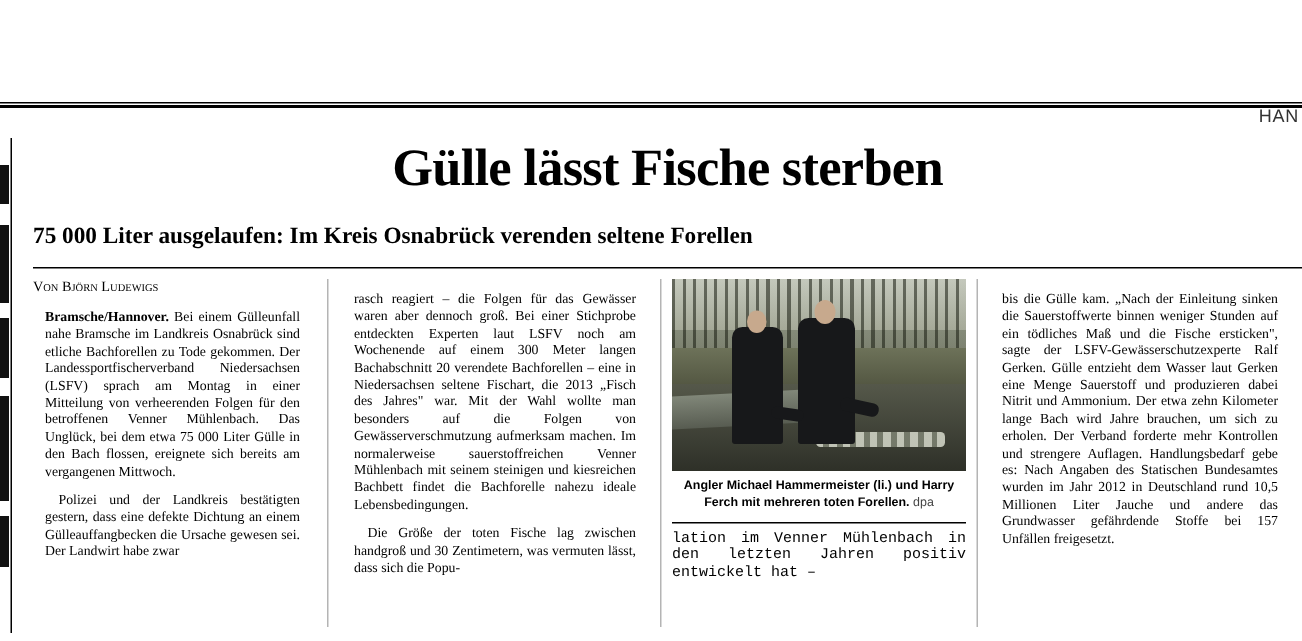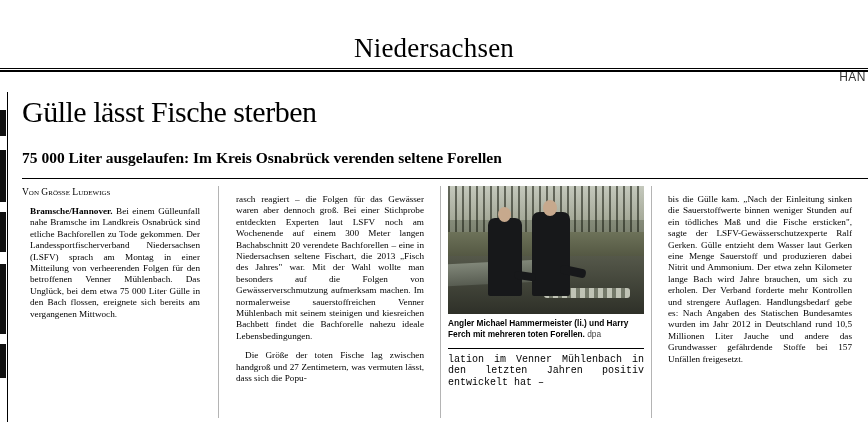--- a/index.html
+++ b/index.html
@@ -89,23 +89,24 @@
     width: 6px;
     background: #111;
   }
 
   
   .headline {
     position: absolute;
     left: 22px;
     top: 86px;
     width: 846px;
-    font-family: "Liberation Serif", serif;
-    font-weight: normal;
-    font-size: 30px;
+    text-align: center;
+    font-family: "Liberation Serif", serif;
+    font-weight: bold;
+    font-size: 35px;
     line-height: 52px;
     letter-spacing: -0.5px;
   }
   .subhead {
     position: absolute;
     left: 22px;
     top: 148px;
     width: 846px;
     text-align: left;
     font-family: "Liberation Serif", serif;
@@ -246,21 +247,21 @@
 
   .caption {
     position: absolute;
     left: 448px;
     top: 318px;
     width: 196px;
     font-family: "Liberation Sans", sans-serif;
     font-size: 8.3px;
     line-height: 10.6px;
     font-weight: bold;
-    text-align: left;
+    text-align: center;
   }
   .caption .credit {
     font-weight: normal;
     color: #444;
   }
   .caption-rule {
     position: absolute;
     left: 448px;
     top: 348px;
     width: 196px;
@@ -278,21 +279,20 @@
     font-family: Liberation Mono, monospace;
   }
   .col3-bottom p { margin: 0; text-indent: 0; }
 </style>
 </head>
 <body>
 
 <div class="page">
 
   <div class="masthead">
-    <div class="masthead-title">Niedersachsen</div>
     <div class="masthead-right">HAN</div>
   </div>
   <div class="rule-top"></div>
   <div class="rule-top2"></div>
 
   <div class="edge-strip">
     <div class="edge-line"></div>
     <div class="edge-block" style="top:18px;height:26px;"></div>
     <div class="edge-block" style="top:58px;height:52px;"></div>
     <div class="edge-block" style="top:120px;height:40px;"></div>
@@ -303,28 +303,29 @@
   <div class="headline">Gülle lässt Fische sterben</div>
   <div class="subhead">75 000 Liter ausgelaufen: Im Kreis Osnabrück verenden seltene Forellen</div>
   <div class="rule-underhead"></div>
 
   <div class="col-rule cr1"></div>
   <div class="col-rule cr2"></div>
   <div class="col-rule cr3"></div>
 
   <div class="col col1">
     <div class="byline">
-      <div>Von Größe Ludewigs</div>
+      <div>Von Björn Ludewigs</div>
     </div>
     <p class="first"><span class="dateline">Bramsche/Hannover.</span> <span>Bei einem Gülleunfall nahe Bramsche im Landkreis Osnabrück sind etliche Bachforellen zu Tode gekommen. Der Landessportfischerverband Niedersachsen (LSFV) sprach am Montag in einer Mitteilung von verheerenden Folgen für den betroffenen Venner Mühlenbach. Das Unglück, bei dem etwa 75 000 Liter Gülle in den Bach flossen, ereignete sich bereits am vergangenen Mittwoch.</span></p>
+    <p>Polizei und der Landkreis bestätigten gestern, dass eine defekte Dichtung an einem Gülleauffangbecken die Ursache gewesen sei. Der Landwirt habe zwar</p>
   </div>
 
   <div class="col col2">
     <p class="first">rasch reagiert – die Folgen für das Gewässer waren aber dennoch groß. Bei einer Stichprobe entdeckten Experten laut LSFV noch am Wochenende auf einem 300 Meter langen Bachabschnitt 20 verendete Bachforellen – eine in Niedersachsen seltene Fischart, die 2013 „Fisch des Jahres" war. Mit der Wahl wollte man besonders auf die Folgen von Gewässerverschmutzung aufmerksam machen. Im normalerweise sauerstoffreichen Venner Mühlenbach mit seinem steinigen und kiesreichen Bachbett findet die Bachforelle nahezu ideale Lebensbedingungen.</p>
-    <p>Die Größe der toten Fische lag zwischen handgroß und 27 Zentimetern, was vermuten lässt, dass sich die Popu-</p>
+    <p>Die Größe der toten Fische lag zwischen handgroß und 30 Zentimetern, was vermuten lässt, dass sich die Popu-</p>
   </div>
 
   <div class="photo-wrap">
     <div class="photo">
       <div class="ph-sky"></div>
       <div class="ph-trees"></div>
       <div class="ph-bank"></div>
       <div class="ph-ground"></div>
       <div class="ph-water"></div>
       <div class="ph-fishline"></div>

